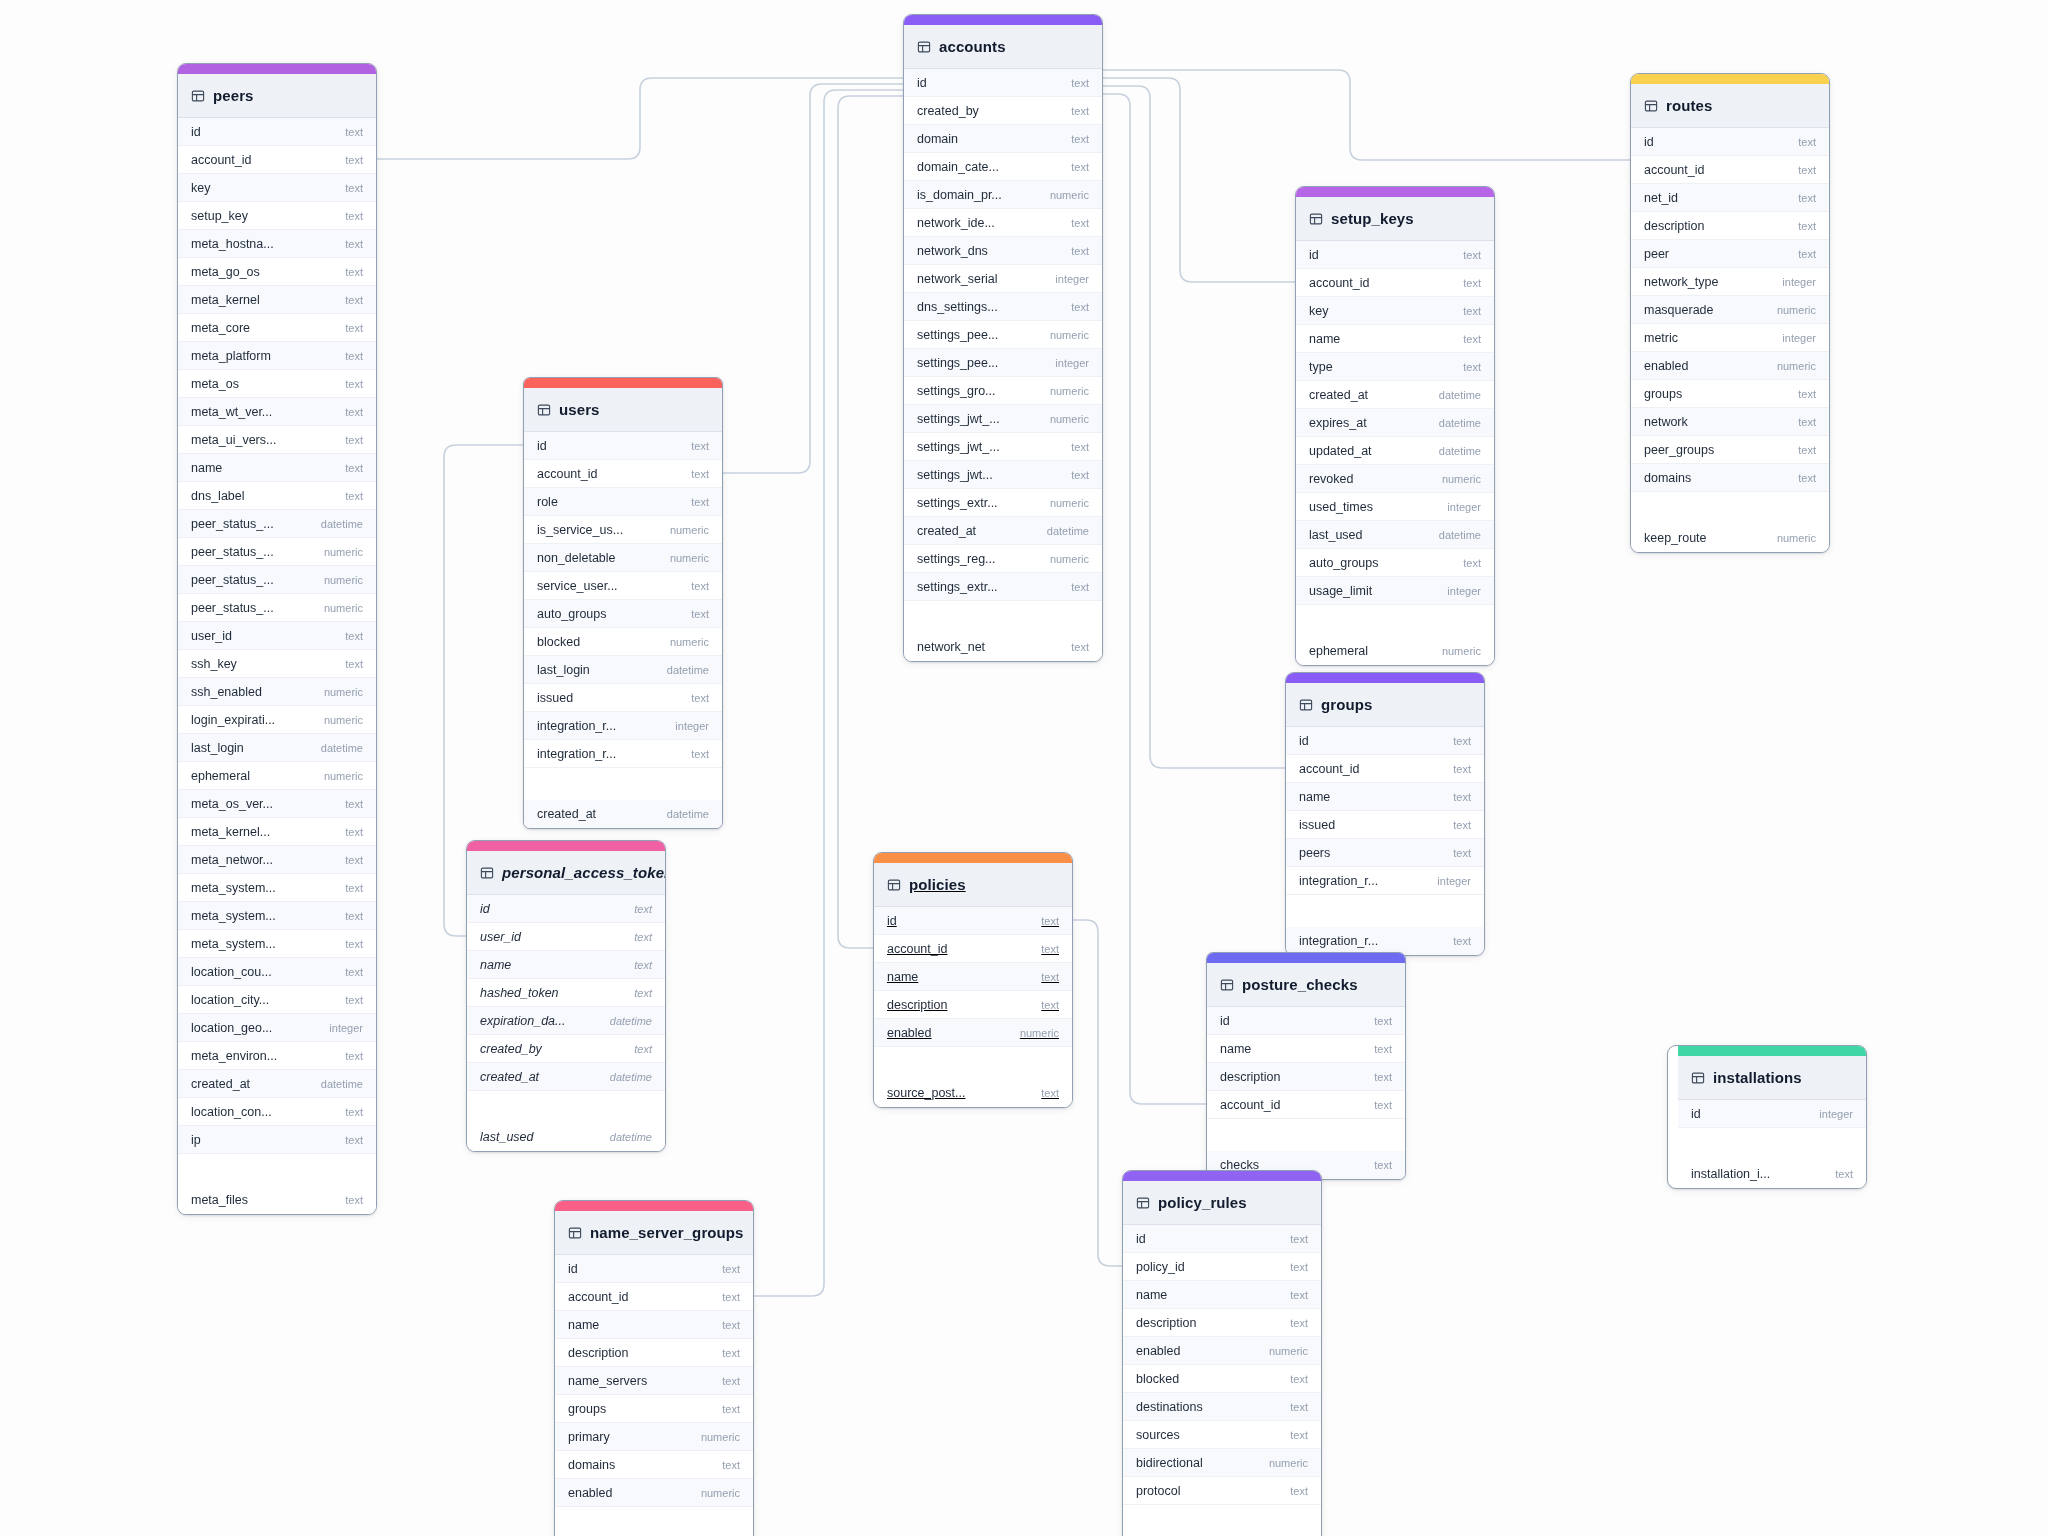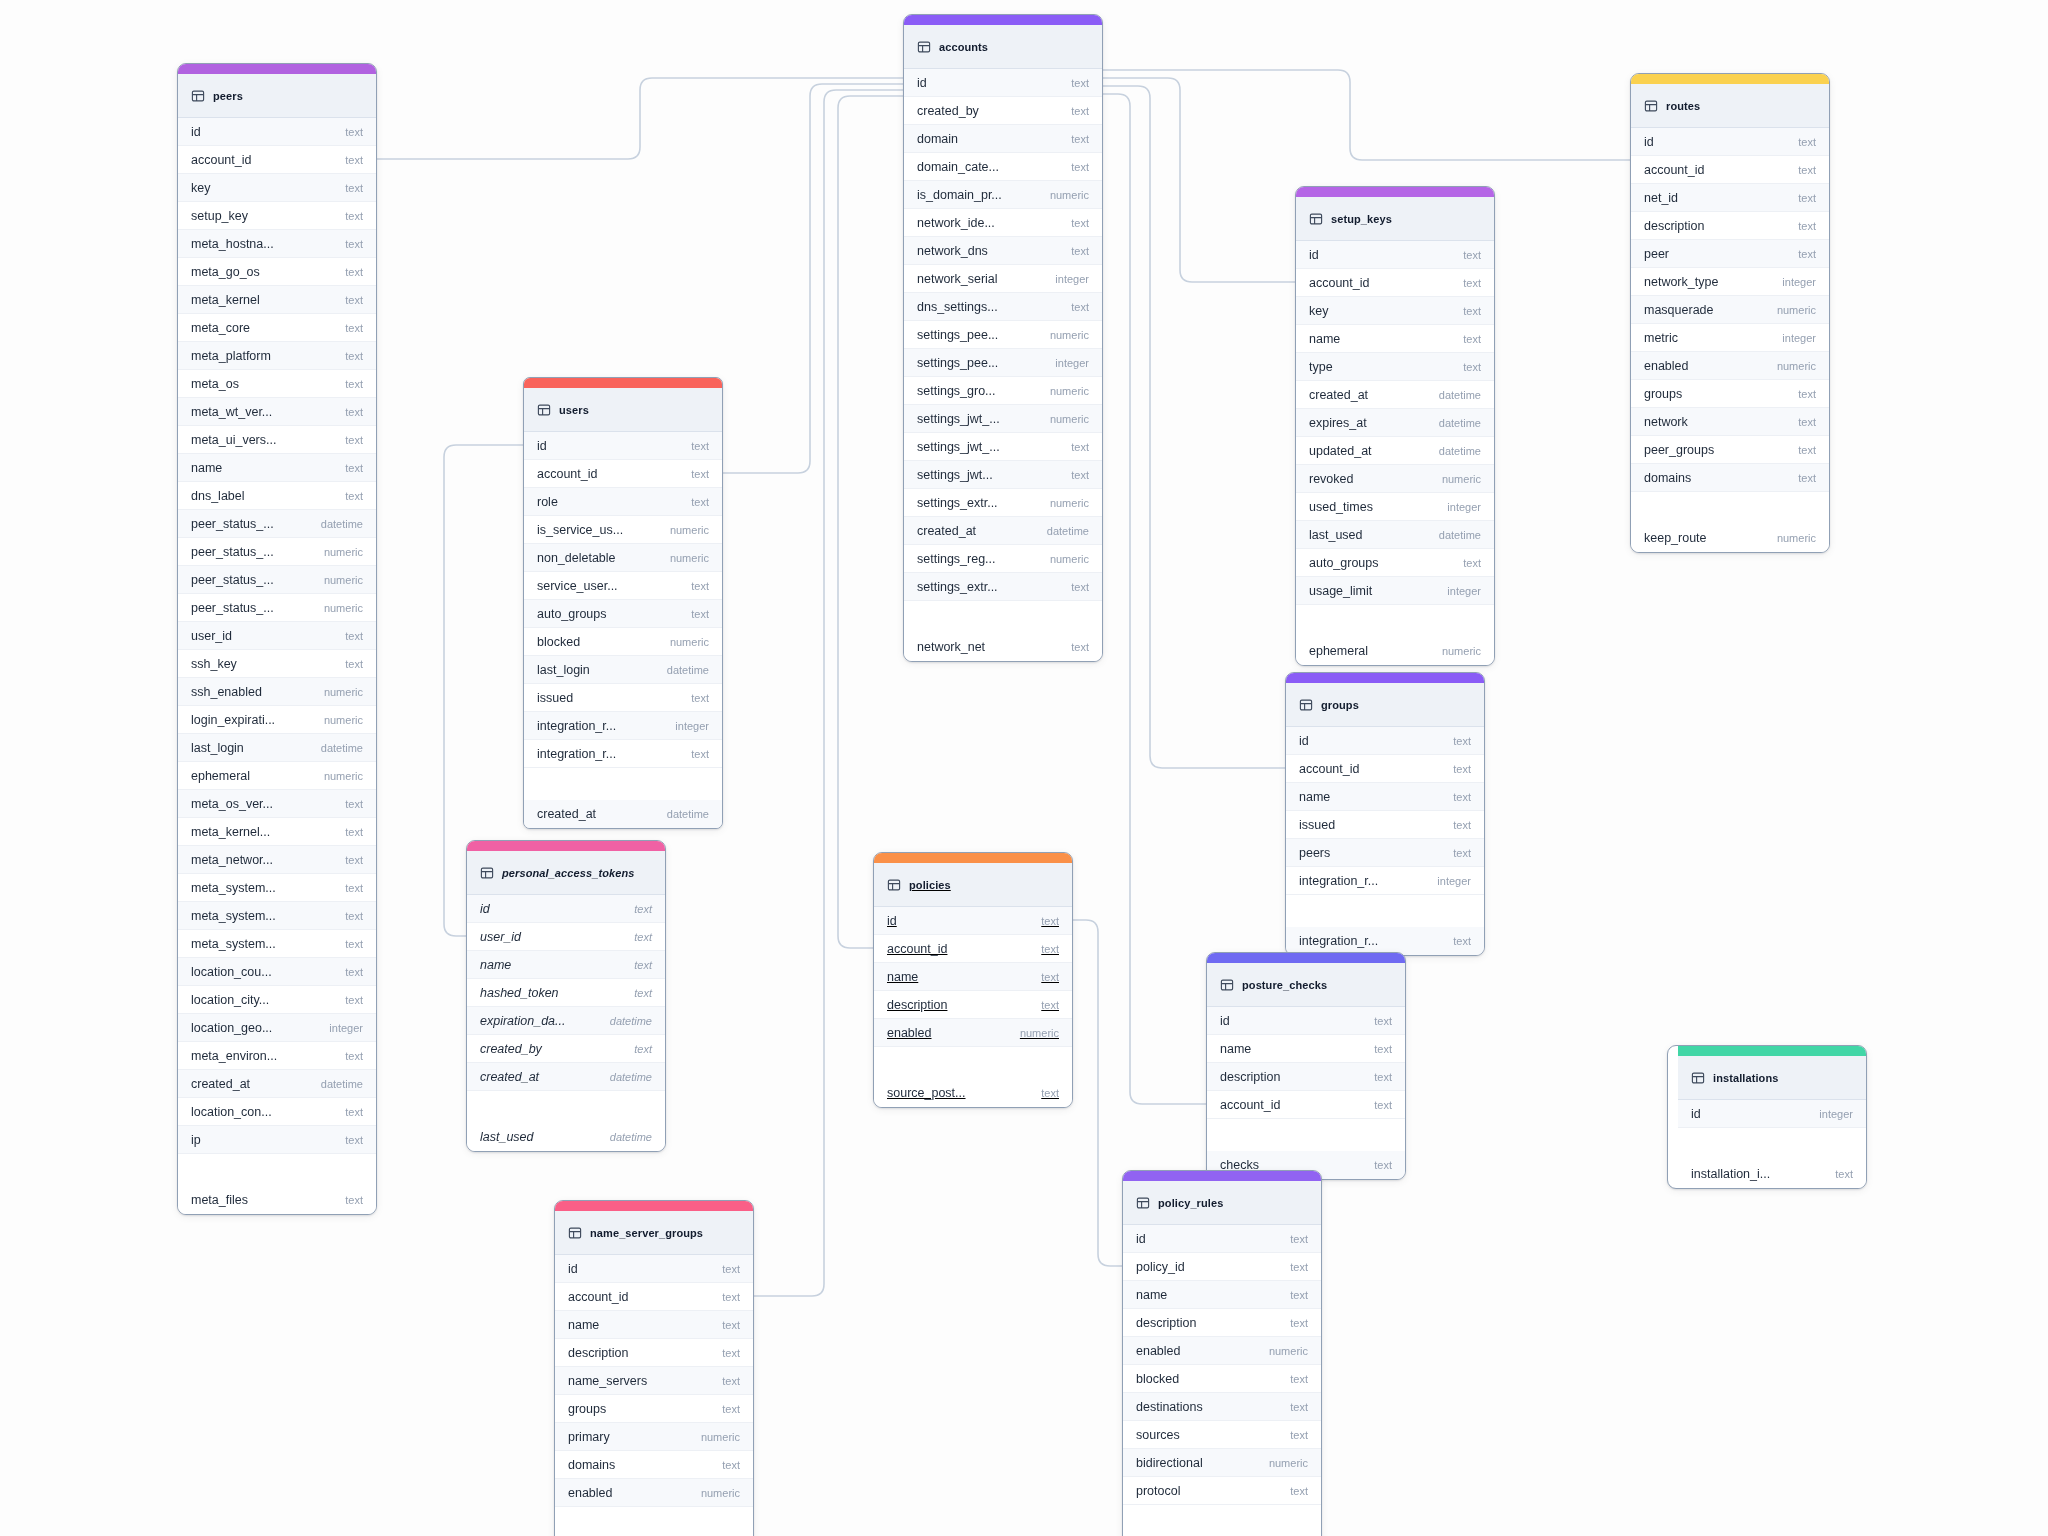--- a/index.html
+++ b/index.html
@@ -19,21 +19,21 @@
     box-sizing:border-box;
   }
   .accent{height:10px;width:100%;}
   .thead{
     height:44px;display:flex;align-items:center;gap:8px;
     padding:0 13px;background:#eef2f7;border-bottom:1px solid #dbe2ec;
     box-sizing:border-box;
   }
   .ticon{display:flex;align-items:center;}
   .ticon svg{display:block;}
-  .tname{font-size:11px;font-weight:bold;color:#121c2e;letter-spacing:.1px;}
+  .tname{font-size:15px;font-weight:bold;color:#121c2e;letter-spacing:.1px;}
   .frow{
     height:28px;display:flex;align-items:center;justify-content:space-between;
     padding:0 13px;box-sizing:border-box;border-bottom:1px solid #edf0f5;
   }
   .frow:last-child{border-bottom:none;margin-top:32px;}
   .frow:nth-child(odd){background:#f7f9fc;}
   .frow:nth-child(even){background:#ffffff;}
   .fname{font-size:12.5px;color:#1f2a3a;white-space:nowrap;}
   .ftype{font-size:11px;color:#95a0b1;white-space:nowrap;}
 </style>
@@ -663,21 +663,21 @@
         <div class="frow">
           <span class="fname">enabled</span>
           <span class="ftype">numeric</span>
         </div>
         <div class="frow">
           <span class="fname">source_post...</span>
           <span class="ftype">text</span>
         </div>
       </div>
     </div>
-    <div class="table-card" style="left: 1206px; top: 952px;">
+    <div class="table-card" style="left: 1206px; top: 952px; border-radius: 7px;">
       <div class="accent" style="background: rgb(111, 106, 242);"></div>
       <div class="thead">
         <span class="ticon">
           <svg width="14" height="14" viewBox="0 0 16 16">
             <g fill="none" stroke="#3e4a5c" stroke-width="1.3">
               <rect x="1.6" y="2.4" width="12.8" height="11.2" rx="1.6"></rect>
               <line x1="1.6" y1="6.4" x2="14.4" y2="6.4"></line>
               <line x1="6.4" y1="6.4" x2="6.4" y2="13.6"></line>
             </g>
           </svg>

